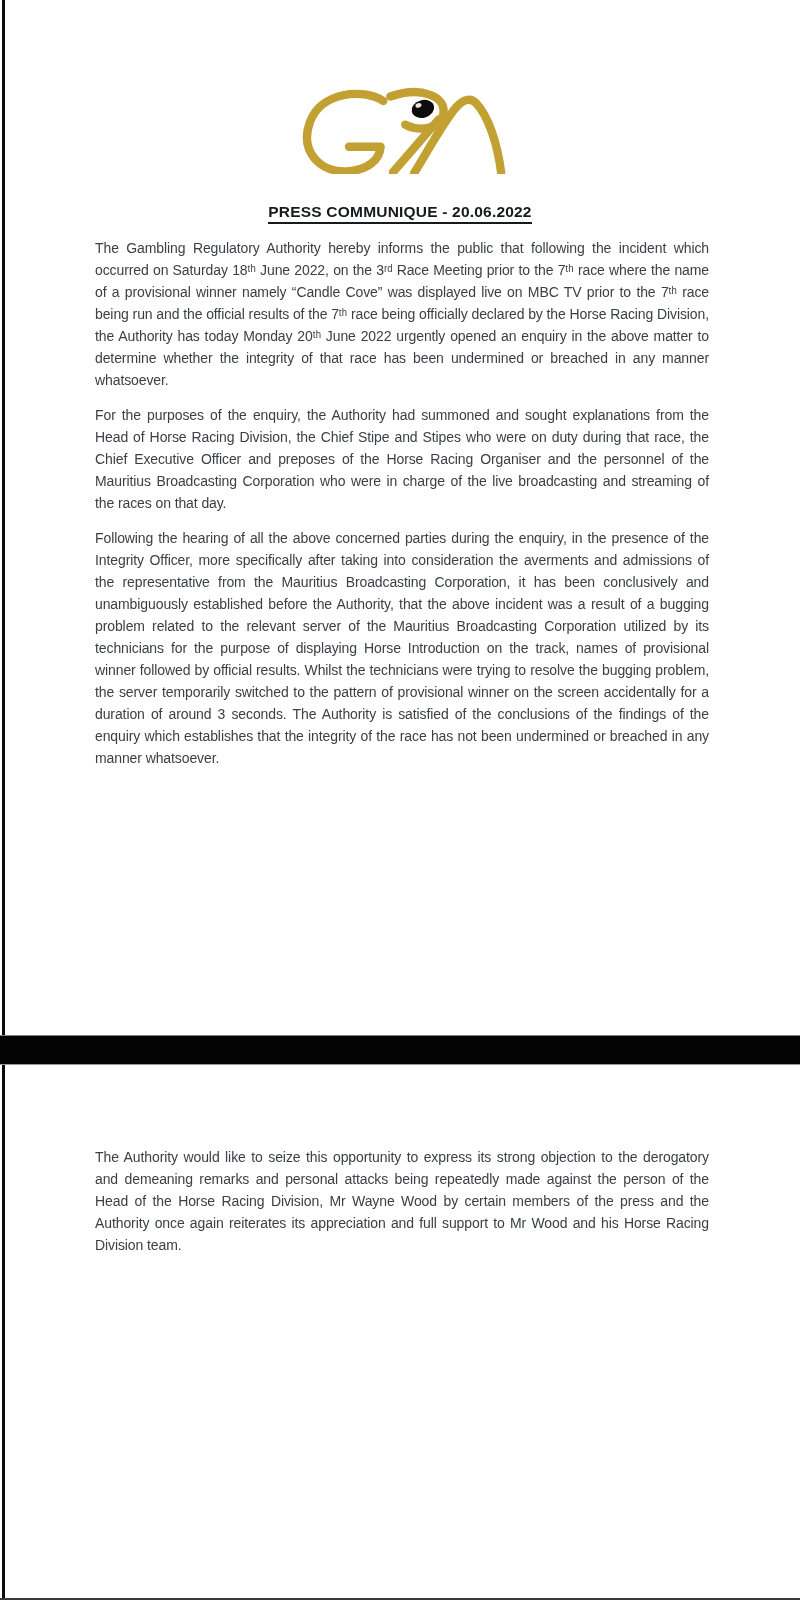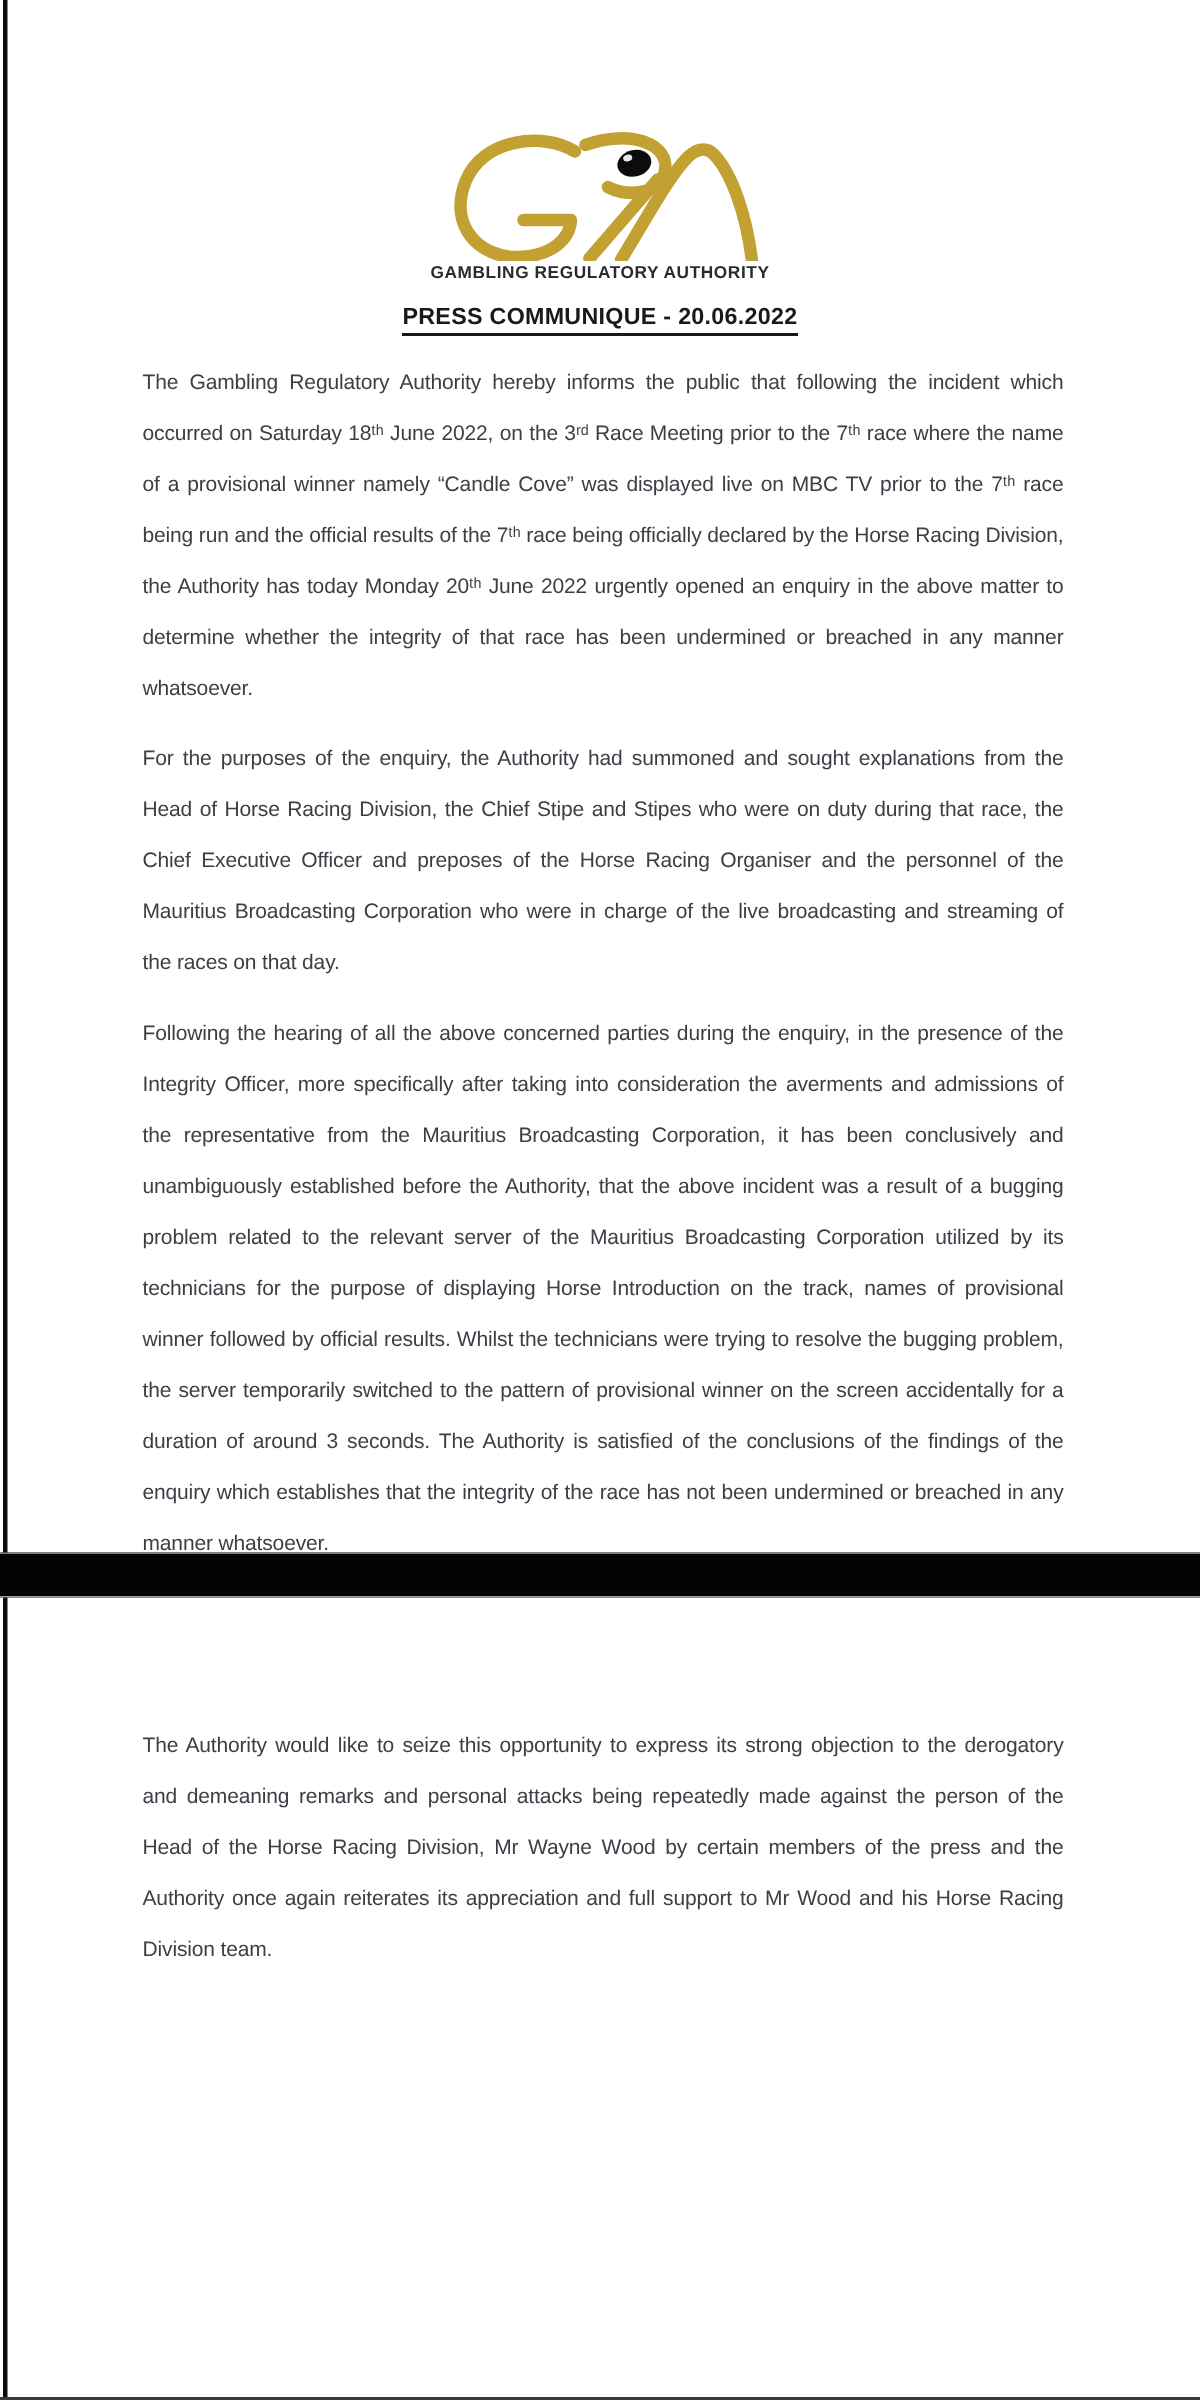--- a/index.html
+++ b/index.html
@@ -48,21 +48,21 @@
   .text-col {
     position: absolute; left: 95px; width: 614px;
   }
   #page1-text { top: 237px; }
   #page2-text { top: 1146px; }
   .text-col p {
     margin: 0 0 13px 0;
     text-align: justify;
     font-size: 14px;
     letter-spacing: -0.1px;
-    line-height: 34px;
+    line-height: 22px;
     color: #3b4046;
   }
   .text-col p:last-child { margin-bottom: 0; }
   .page-band {
     position: absolute; left: 0; top: 1035px;
     width: 800px; height: 28px;
     background: #040404;
     border-top: 1px solid #7d7d7d;
     border-bottom: 1px solid #9a9a9a;
   }
@@ -76,21 +76,20 @@
   <svg class="logo-svg" viewBox="0 0 250 100">
     <g fill="none" stroke-width="9.5" stroke-linecap="round" stroke-linejoin="round" stroke="#C2A032">
       <path d="M 106 17 C 82 2 36 7 23 40 C 10 74 34 98 64 97 C 88 96 102 84 103 69 L 67 69"></path>
       <path d="M 114 12 C 148 0 179 11 174 33 C 170 49 147 52 131 44"></path>
       <path d="M 169 38 L 117 98"></path>
       <path d="M 141 99 C 161 66 177 37 189 24 C 197 15 205 13 211 19 C 225 33 236 66 240 99"></path>
     </g>
     <ellipse cx="151" cy="26" rx="13" ry="10" transform="rotate(-15 151 26)" fill="#0c0c0c"></ellipse>
     <ellipse cx="146" cy="22" rx="3.5" ry="2.5" transform="rotate(-15 146 22)" fill="#ffffff" opacity="0.9"></ellipse>
   </svg>
-  <div class="logo-caption">GAMBLING REGULATORY AUTHORITY</div>
 </div>
 
 <div class="title-wrap">
   <span class="title-text">PRESS COMMUNIQUE - 20.06.2022</span>
 </div>
 
 <div class="text-col" id="page1-text">
   <p>The Gambling Regulatory Authority hereby informs the public that following the incident which occurred on Saturday 18ᵗʰ June 2022, on the 3ʳᵈ Race Meeting prior to the 7ᵗʰ race where the name of a provisional winner namely “Candle Cove” was displayed live on MBC TV prior to the 7ᵗʰ race being run and the official results of the 7ᵗʰ race being officially declared by the Horse Racing Division, the Authority has today Monday 20ᵗʰ June 2022 urgently opened an enquiry in the above matter to determine whether the integrity of that race has been undermined or breached in any manner whatsoever.</p>
   <p>For the purposes of the enquiry, the Authority had summoned and sought explanations from the Head of Horse Racing Division, the Chief Stipe and Stipes who were on duty during that race, the Chief Executive Officer and preposes of the Horse Racing Organiser and the personnel of the Mauritius Broadcasting Corporation who were in charge of the live broadcasting and streaming of the races on that day.</p>
   <p>Following the hearing of all the above concerned parties during the enquiry, in the presence of the Integrity Officer, more specifically after taking into consideration the averments and admissions of the representative from the Mauritius Broadcasting Corporation, it has been conclusively and unambiguously established before the Authority, that the above incident was a result of a bugging problem related to the relevant server of the Mauritius Broadcasting Corporation utilized by its technicians for the purpose of displaying Horse Introduction on the track, names of provisional winner followed by official results. Whilst the technicians were trying to resolve the bugging problem, the server temporarily switched to the pattern of provisional winner on the screen accidentally for a duration of around 3 seconds. The Authority is satisfied of the conclusions of the findings of the enquiry which establishes that the integrity of the race has not been undermined or breached in any manner whatsoever.</p>

